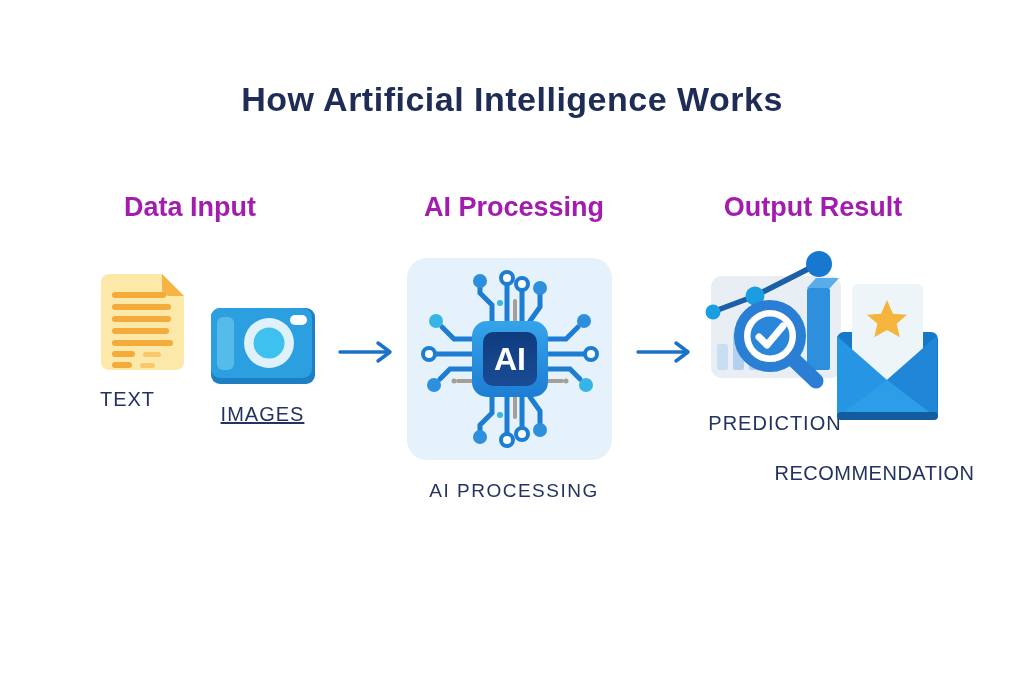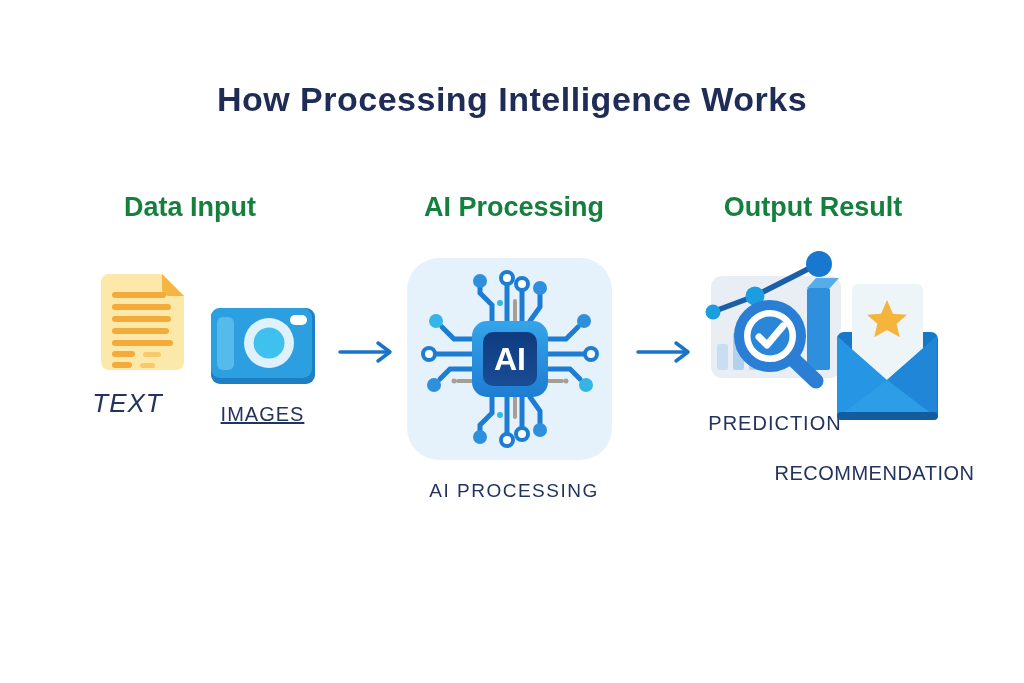--- a/index.html
+++ b/index.html
@@ -6,42 +6,42 @@
   body{
     width:1024px;height:683px;position:relative;background:#ffffff;overflow:hidden;
     font-family:"Liberation Sans","DejaVu Sans",sans-serif;
   }
   .abs{position:absolute;}
   .page-title{
     left:0;top:80px;width:1024px;text-align:center;
     font-size:34px;font-weight:700;color:#1e2c56;letter-spacing:.5px;
   }
   .col-header{
-    top:192px;text-align:center;font-size:27px;font-weight:700;color:#15803d;
+    top:192px;text-align:center;font-size:27px;font-weight:700;color:#a21caf;
   }
   .hdr-input{left:90px;width:200px;}
   .hdr-processing{left:414px;width:200px;}
   .hdr-output{left:713px;width:200px;}
   .icon-label{
     text-align:center;font-size:20px;font-weight:400;color:#23335f;letter-spacing:1px;
   }
-  .lbl-text{left:70px;top:388px;width:115px;font-size:26px;font-style:italic;}
+  .lbl-text{left:70px;top:388px;width:115px;font-size:20px;}
   .lbl-images{left:205px;top:403px;width:115px;text-decoration:underline;}
   .lbl-prediction{left:700px;top:412px;width:150px;}
   .lbl-recommendation{left:772px;top:462px;width:205px;letter-spacing:.5px;}
   .lbl-ai-processing{left:414px;top:480px;width:200px;font-size:19px;letter-spacing:1.5px;}
   .ai-card{
-    left:407px;top:258px;width:205px;height:202px;border-radius:32px;background:#e6f2fb;
+    left:407px;top:258px;width:205px;height:202px;border-radius:20px;background:#e6f2fb;
     display:flex;align-items:center;justify-content:center;
   }
 </style>
 </head>
 <body>
 
-<div class="abs page-title">How Processing Intelligence Works</div>
+<div class="abs page-title">How Artificial Intelligence Works</div>
 
 <div class="abs col-header hdr-input">Data Input</div>
 <div class="abs col-header hdr-processing">AI Processing</div>
 <div class="abs col-header hdr-output">Output Result</div>
 
 <div class="abs" style="left:95px;top:270px;">
   <svg width="95" height="102" viewBox="0 0 95 102" aria-hidden="true">
     <path d="M14,4 h53 l22,22 v66 a8,8 0 0 1 -8,8 H14 a8,8 0 0 1 -8,-8 V12 a8,8 0 0 1 8,-8 Z" fill="#fce8a8"></path>
     <path d="M67,4 l22,22 h-15 a7,7 0 0 1 -7,-7 Z" fill="#f6b445"></path>
     <rect x="17" y="22" width="54" height="6" rx="3" fill="#f3ab3c"></rect>

